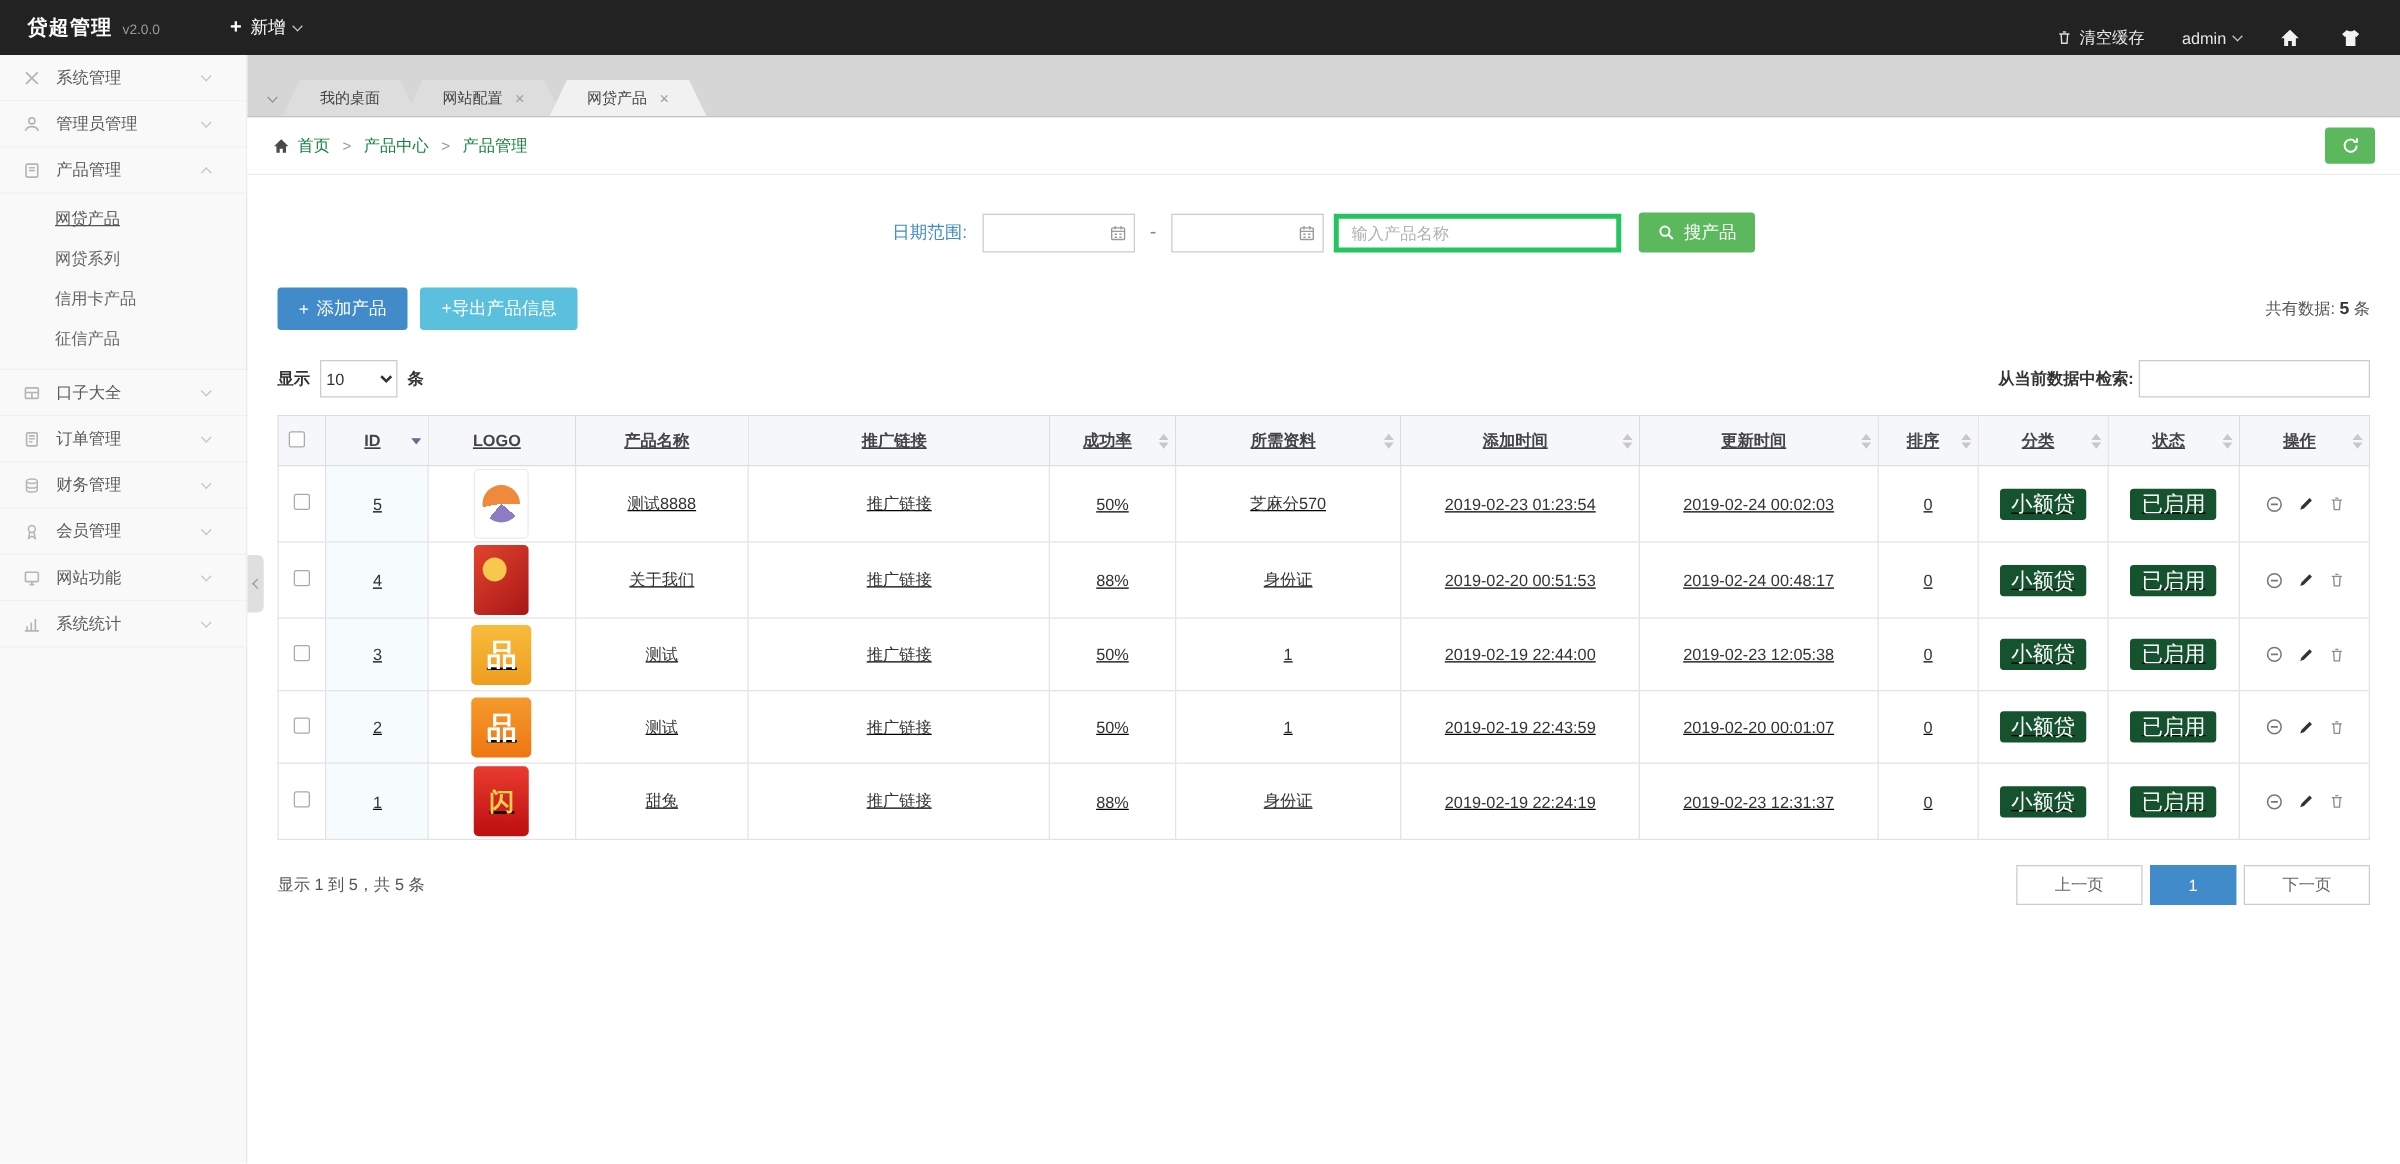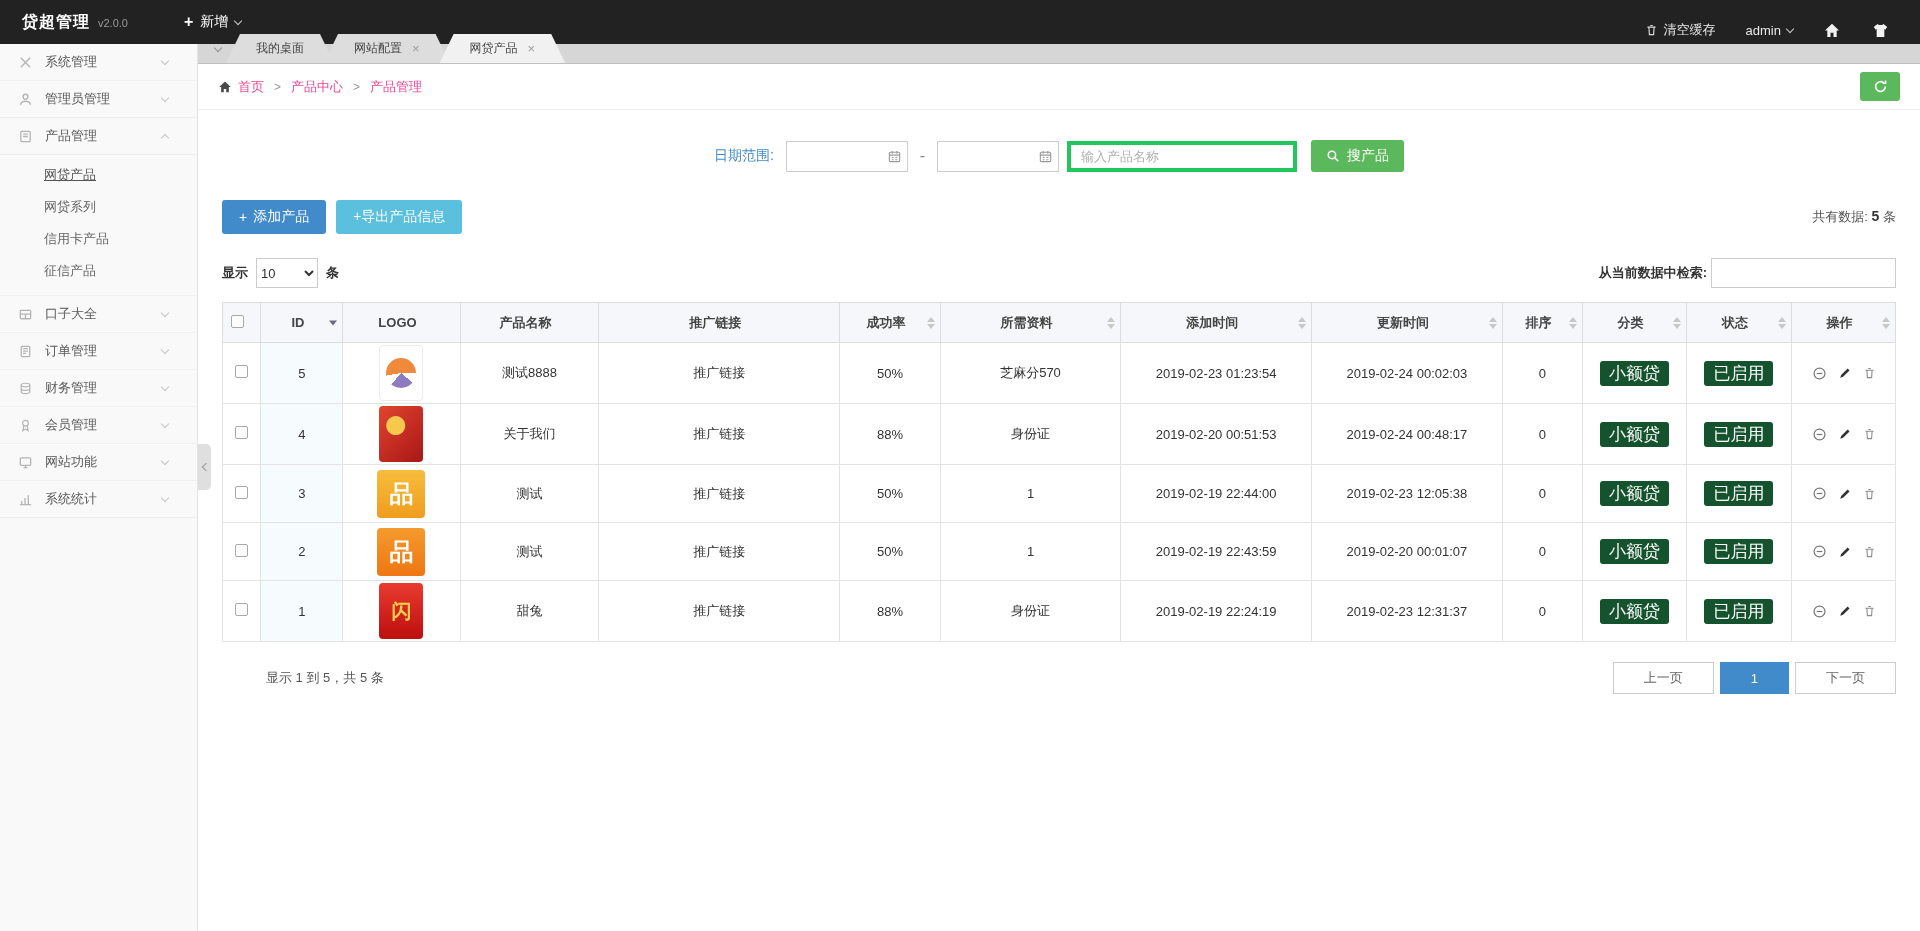--- a/index.html
+++ b/index.html
@@ -29,36 +29,36 @@
   .submenu { border-bottom:1px solid #f0f0f0; padding:4px 0 8px; }
   .submenu-item { height:32px; line-height:32px; padding-left:44px; font-size:13px; color:#666; cursor:pointer; }
   .submenu-item.active { text-decoration:underline; color:#555; }
 
   .main { flex:1; display:flex; flex-direction:column; position:relative; background:#fff; }
   .collapse-handle { position:absolute; left:0; top:400px; width:13px; height:46px; background:#dfdfdf;
     border-radius:0 5px 5px 0; display:flex; align-items:center; justify-content:center; cursor:pointer; z-index:5; }
   .collapse-handle .chev { transform:rotate(135deg); border-color:#9a9a9a; margin:0 0 0 2px; }
 
   
-  .tabstrip { height:20px; background:#d6d6d6; border-bottom:1px solid #c0c0c0;
+  .tabstrip { height:50px; background:#d6d6d6; border-bottom:1px solid #c0c0c0;
     display:flex; align-items:flex-end; padding-left:2px; flex:none; }
   .tabs-chev { width:36px; height:28px; display:flex; align-items:center; justify-content:center; cursor:pointer; }
   .tabs-chev .chev { border-color:#8f8f8f; }
   .tab { height:29px; display:flex; align-items:center; gap:10px; padding:0 30px; background:#dddddd;
     color:#444; font-size:12px; cursor:pointer; margin-left:-10px;
     clip-path:polygon(14px 0, calc(100% - 14px) 0, 100% 100%, 0 100%); }
   .tab.active { background:#f1f1f1; }
   .tab-close { color:#9b9b9b; font-size:13px; line-height:1; cursor:pointer; }
 
   
   .breadbar { height:46px; background:#fff; border-bottom:1px solid #ededed; display:flex;
     align-items:center; padding:0 20px; font-size:13px; color:#555; flex:none; }
   .crumb-home { display:flex; align-items:center; margin-right:6px; }
   .crumb-sep { color:#999; margin:0 10px; font-size:12px; }
-  .crumb { color:#ec4899; cursor:pointer; }
+  .crumb { color:#15803d; cursor:pointer; }
   .refresh-btn { margin-left:auto; width:40px; height:29px; background:#5cb85c; border:none;
     border-radius:3px; display:flex; align-items:center; justify-content:center; cursor:pointer; }
 
   
   .content { flex:1; padding:0 24px; }
 
   .search-row { display:flex; justify-content:center; align-items:center; gap:8px; margin-top:30px; }
   .date-label { font-size:14px; color:#428bca; margin-right:4px; }
   .date-input { width:122px; height:31px; border:1px solid #ccc; background:#fff; position:relative; cursor:text; }
   .date-input svg { position:absolute; right:5px; top:7px; }
@@ -76,21 +76,21 @@
   .total { margin-left:auto; font-size:13px; color:#555; }
   .total b { color:#333; font-size:14px; }
 
   .controls-row { display:flex; align-items:center; margin-top:24px; font-size:13px; color:#333; font-weight:bold; }
   .pagesize-select { width:62px; height:30px; border:1px solid #ccc; margin:0 8px; font-size:13px;
     color:#333; background:#fff; }
   .filter { margin-left:auto; display:flex; align-items:center; gap:4px; }
   .filter-input { width:185px; height:30px; border:1px solid #ccc; outline:none; padding:0 8px; font-size:13px; }
 
   
-  table { width:100%; border-collapse:collapse; table-layout:fixed; margin-top:14px; }
+  table { width:100%; border-collapse:collapse; table-layout:fixed; margin-top:14px;text-decoration:underline; }
   th { background:#f5f7fa; border:1px solid #ddd; height:40px; font-size:13px; color:#444;
     font-weight:bold; position:relative; padding:0 14px 0 6px; text-align:center; }
   td { border:1px solid #e3e3e3; height:58px; text-align:center; font-size:13px; color:#333; padding:2px; }
   td.id-cell { background:#f6fbfe; }
   .sorts { position:absolute; right:5px; top:50%; transform:translateY(-50%); display:flex;
     flex-direction:column; gap:2px; }
   .tri-up { width:0; height:0; border-left:4px solid transparent; border-right:4px solid transparent;
     border-bottom:5px solid #c8c8c8; }
   .tri-down { width:0; height:0; border-left:4px solid transparent; border-right:4px solid transparent;
     border-top:5px solid #c8c8c8; }
@@ -108,21 +108,21 @@
     linear-gradient(135deg,#e2452f,#a81616); height:56px; width:44px; }
   .logo-pin-yellow { background:linear-gradient(180deg,#f8bc3c,#ef9d1f); }
   .logo-pin-orange { background:linear-gradient(180deg,#f59a2d,#ee7712); }
   .logo-flash-red { background:linear-gradient(180deg,#e93b2f,#bc0f0f); color:#ffd34d; height:56px; width:44px; font-size:20px; }
 
   .badge { background:#14532d; color:#fff; font-size:17px; padding:3px 9px; border-radius:3px; white-space:nowrap; }
   .actions { display:flex; justify-content:center; align-items:center; gap:11px; }
   .act { cursor:pointer; display:flex; align-items:center; }
 
   
-  .footer-row { display:flex; align-items:center; margin-top:20px;margin-left:44px; }
+  .footer-row { display:flex; align-items:center; margin-top:20px; }
   .summary { font-size:13px; color:#555; }
   .pager { margin-left:auto; display:flex; gap:6px; }
   .page-btn { border:1px solid #ccc; background:#fff; padding:6px 30px; font-size:13px; color:#666; cursor:pointer; }
   .page-btn.current { background:#428bca; border-color:#428bca; color:#fff; }
 </style>
 </head>
 <body>
 
 <div class="navbar">
   <div class="brand-wrap">

